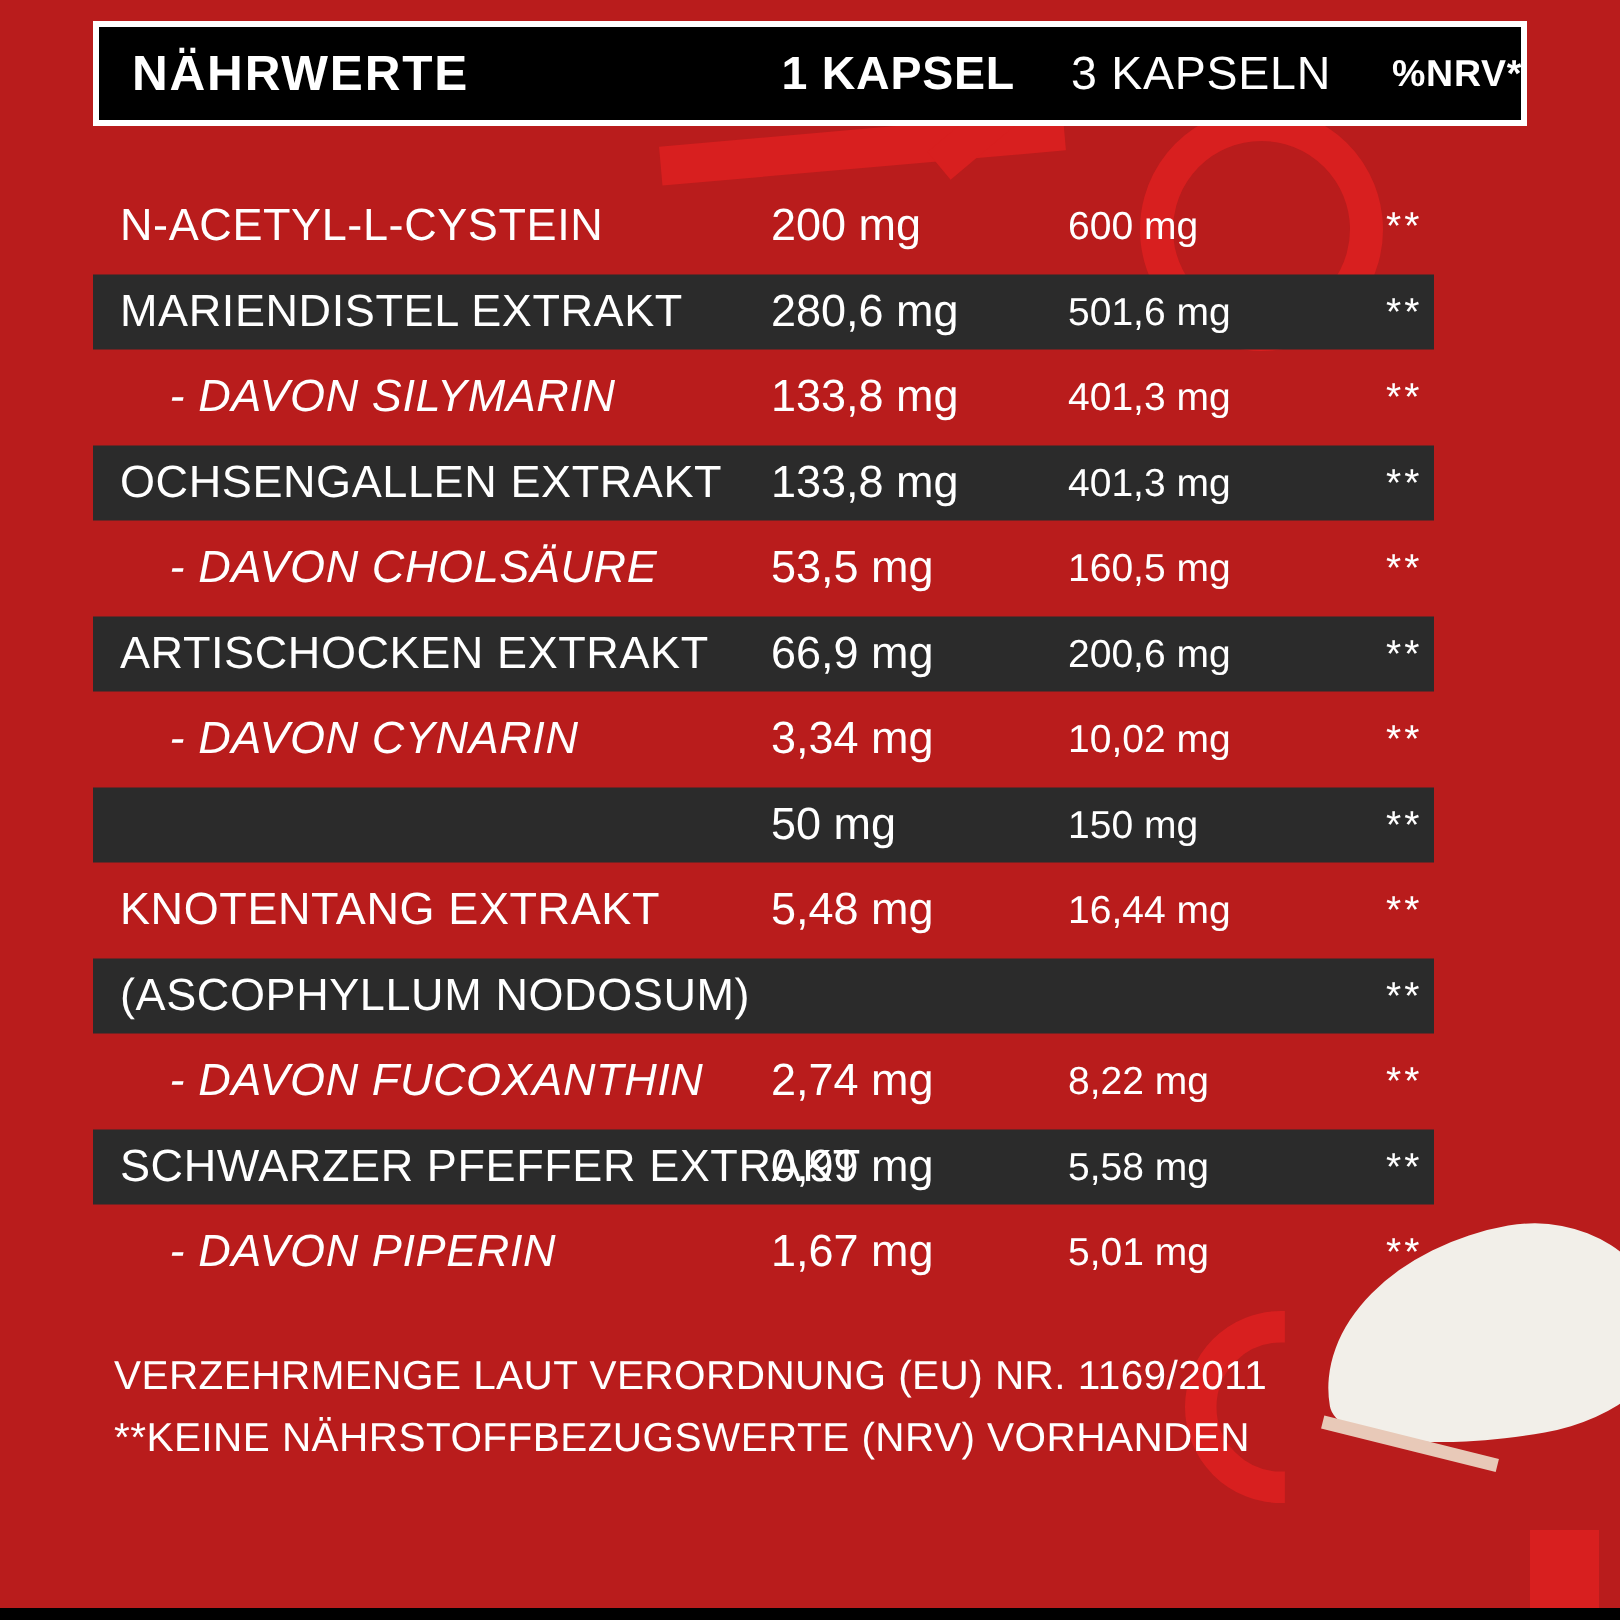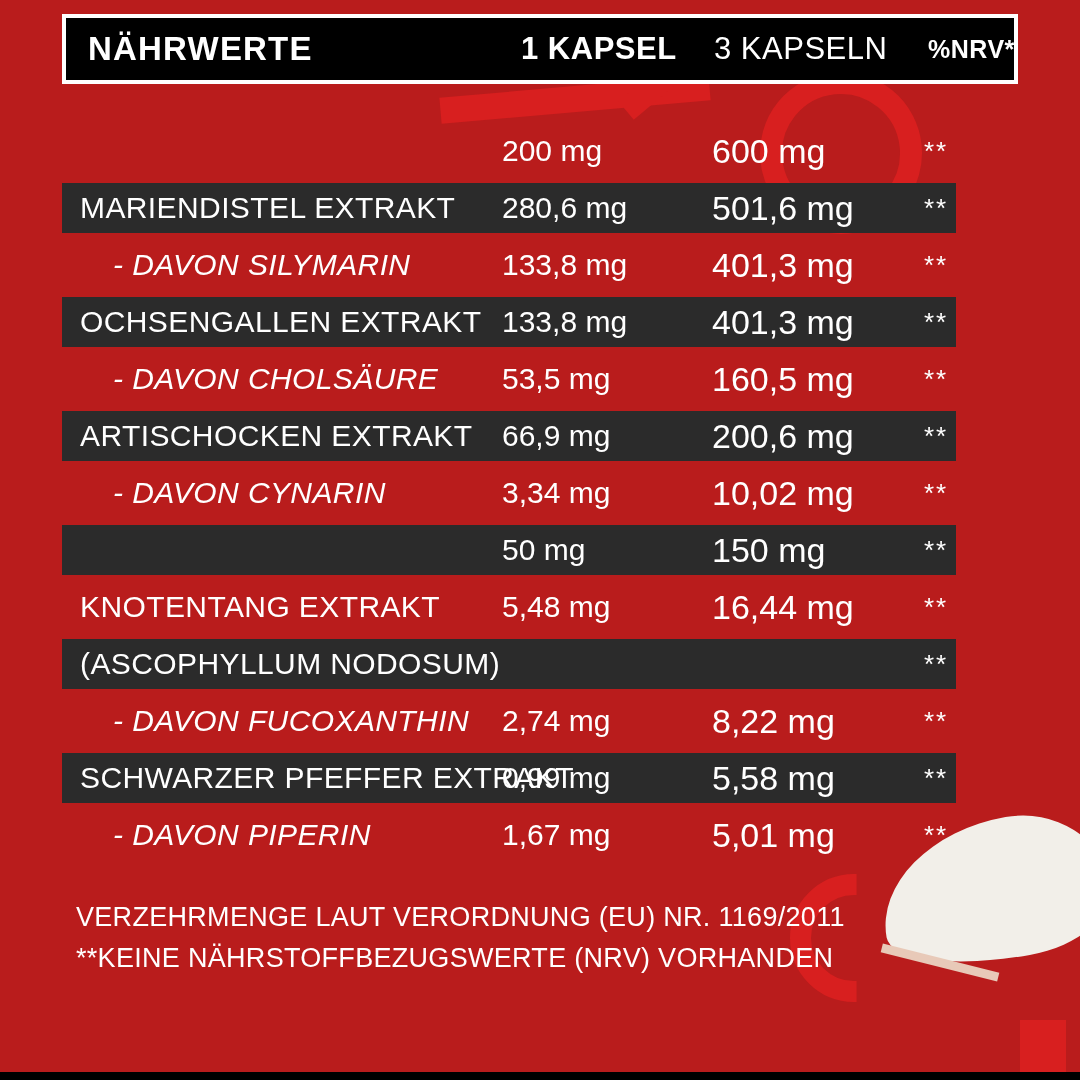--- a/index.html
+++ b/index.html
@@ -159,26 +159,26 @@
   .c-name {
     left: 18px;
     font-size: 30px;
     letter-spacing: .4px;
   }
   .c-name.indent {
     left: 51px;
     font-style: italic;
   }
   .c-v1 {
-    left: 440px;
+    left: 452px;
     font-size: 30px;
   }
   .c-v2 {
     left: 650px;
-    font-size: 34px;
+    font-size: 26px;
   }
   .c-nrv {
     left: 862px;
     font-size: 26px;
     letter-spacing: 2px;
   }
 
   
   .footnotes {
     margin: 40px 62px 0 62px;
@@ -210,20 +210,21 @@
     <div class="header">
       <span class="h-title">NÄHRWERTE</span>
       <span class="h-c1">1 KAPSEL</span>
       <span class="h-c2">3 KAPSELN</span>
       <span class="h-c3">%NRV*</span>
     </div>
 
     <div class="table" id="table-body">
         <div class="row alt">
           <div class="stripe full"></div>
+          <span class="cell c-name">N-ACETYL-L-CYSTEIN</span>
           <span class="cell c-v1">200 mg</span>
           <span class="cell c-v2">600 mg</span>
           <span class="cell c-nrv">**</span>
         </div>
         <div class="row">
           <div class="stripe full"></div>
           <span class="cell c-name">MARIENDISTEL EXTRAKT</span>
           <span class="cell c-v1">280,6 mg</span>
           <span class="cell c-v2">501,6 mg</span>
           <span class="cell c-nrv">**</span>

